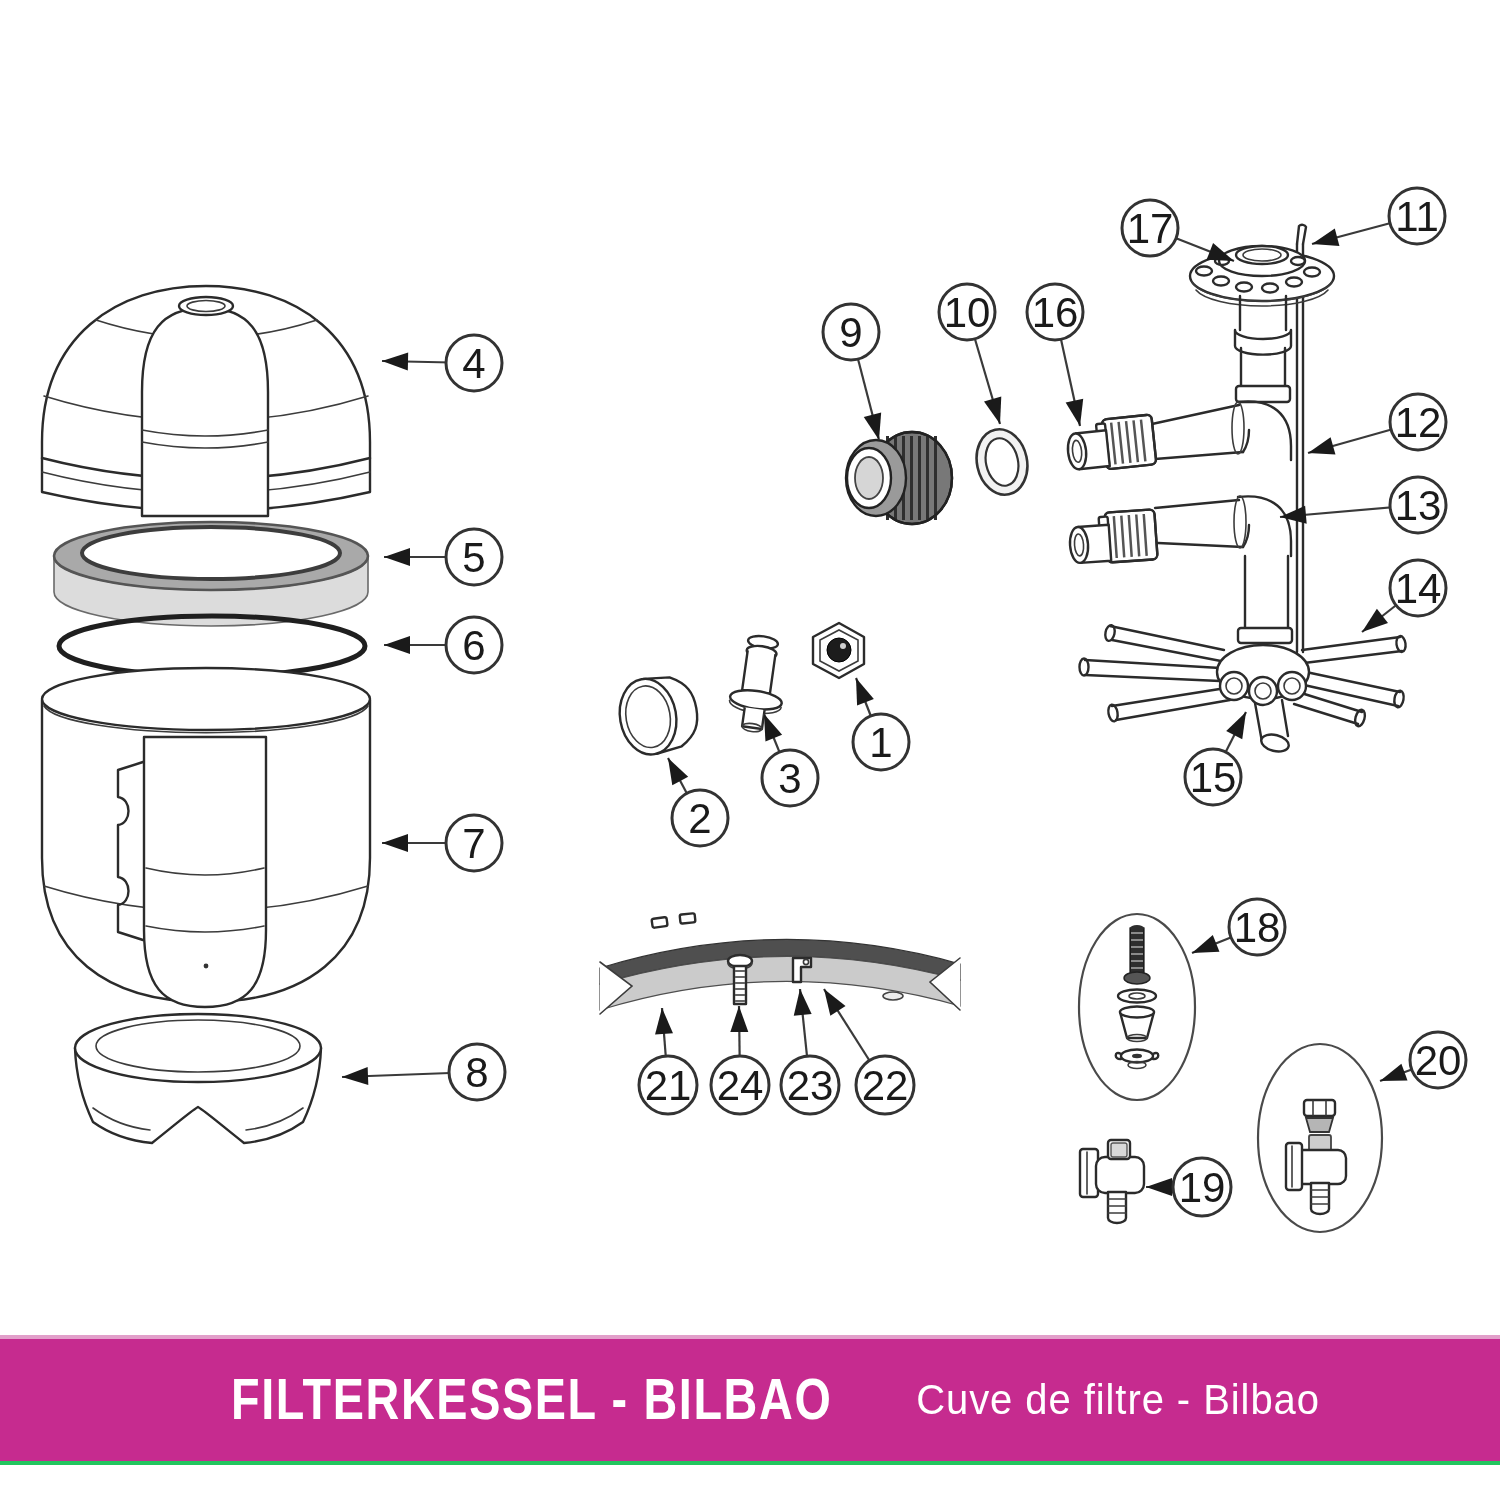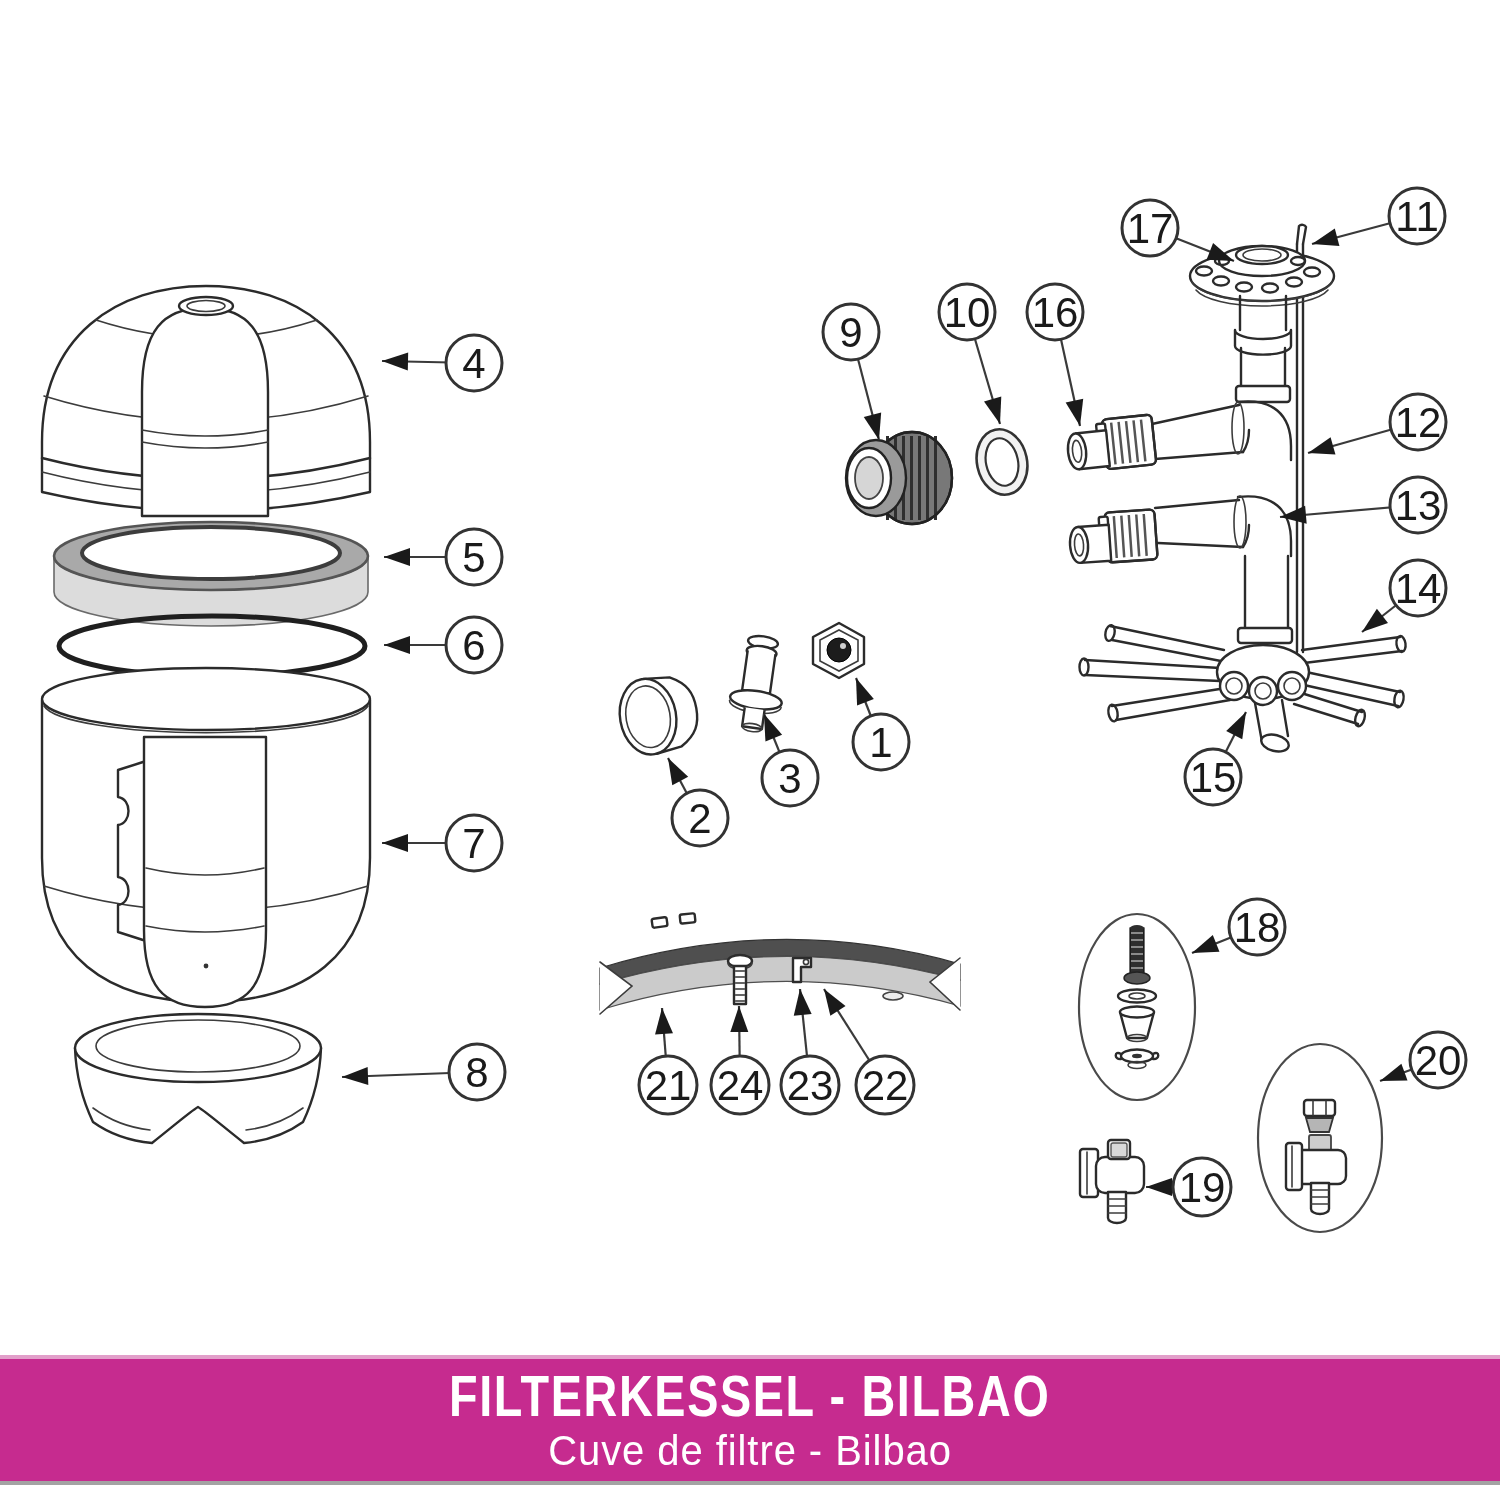--- a/index.html
+++ b/index.html
@@ -9,23 +9,23 @@
   svg{position:absolute;left:0;top:0;}
   
   .ln{fill:none;stroke:#2b2b2b;stroke-width:2.4;stroke-linecap:round;stroke-linejoin:round;}
   .ln-thin{fill:none;stroke:#3c3c3c;stroke-width:1.6;stroke-linecap:round;}
   .fw{fill:#ffffff;stroke:#2b2b2b;stroke-width:2.4;stroke-linejoin:round;}
   .leader{stroke:#3a3a3a;stroke-width:2.2;fill:none;}
   .co{fill:#ffffff;stroke:#333333;stroke-width:3;}
   .cot{font-family:"Liberation Sans", sans-serif;font-size:42px;fill:#1a1a1a;text-anchor:middle;}
   
   .banner{position:absolute;left:0;top:1335px;width:1500px;height:130px;
-          background:#c62b8f;border-top:4px solid #e29fca;border-bottom:4px solid #a3a3a3;
-          box-sizing:border-box;display:flex;flex-direction:column;align-items:center;
-          justify-content:center;gap:2px;margin-top:20px;}
+          background:#c62b8f;border-top:4px solid #e29fca;border-bottom:4px solid #22c55e;
+          box-sizing:border-box;display:flex;flex-direction:row;align-items:center;
+          justify-content:center;gap:2px;}
   .banner-title{color:#ffffff;font-size:57px;font-weight:bold;letter-spacing:2px;
                 transform:scaleX(0.82);white-space:nowrap;line-height:1.05;}
   .banner-subtitle{color:#ffffff;font-size:43px;font-weight:normal;letter-spacing:1px;
                 transform:scaleX(0.93);white-space:nowrap;line-height:1.05;}
 </style>
 </head>
 <body>
 
 <div class="stage">
 <svg width="1500" height="1500" viewBox="0 0 1500 1500">

